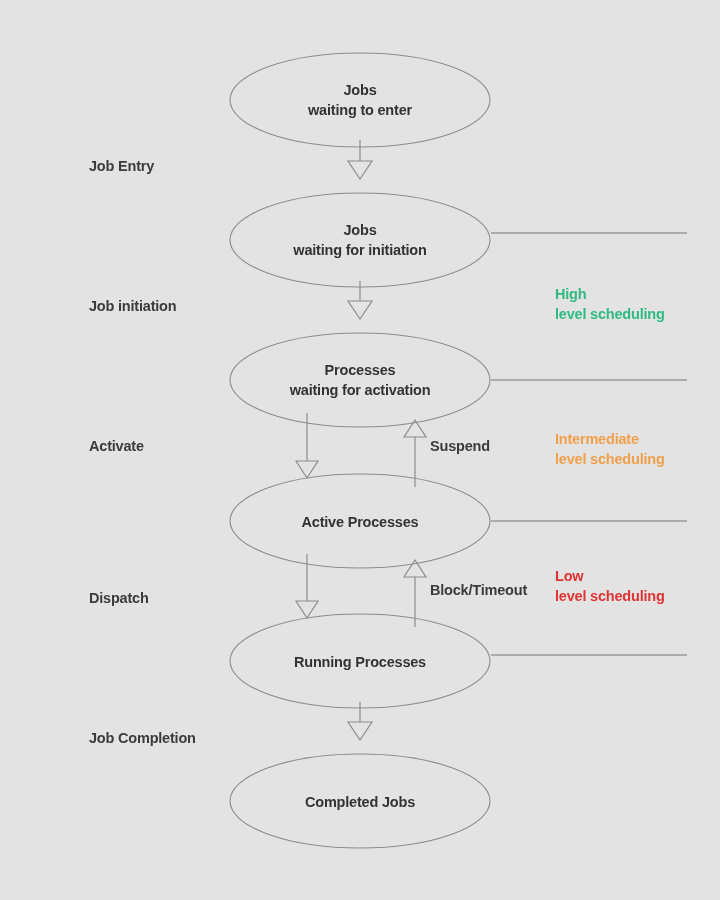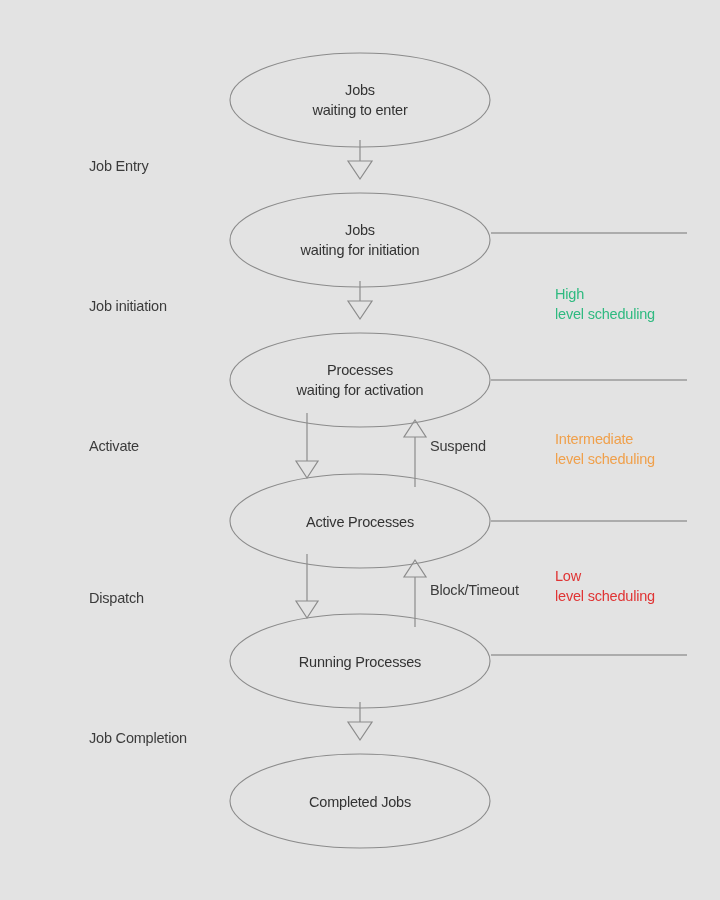--- a/index.html
+++ b/index.html
@@ -10,20 +10,21 @@
     width: 720px;
     height: 900px;
     background: #e3e3e3;
     font-family: "Liberation Sans", sans-serif;
     overflow: hidden;
   }
   #diagram-root {
     position: relative;
     width: 692px;
     height: 900px;
+    font-weight: bold;
   }
   svg.canvas {
     position: absolute;
     top: 0;
     left: 0;
     width: 720px;
     height: 900px;
     display: block;
   }
   .ellipse-shape {

